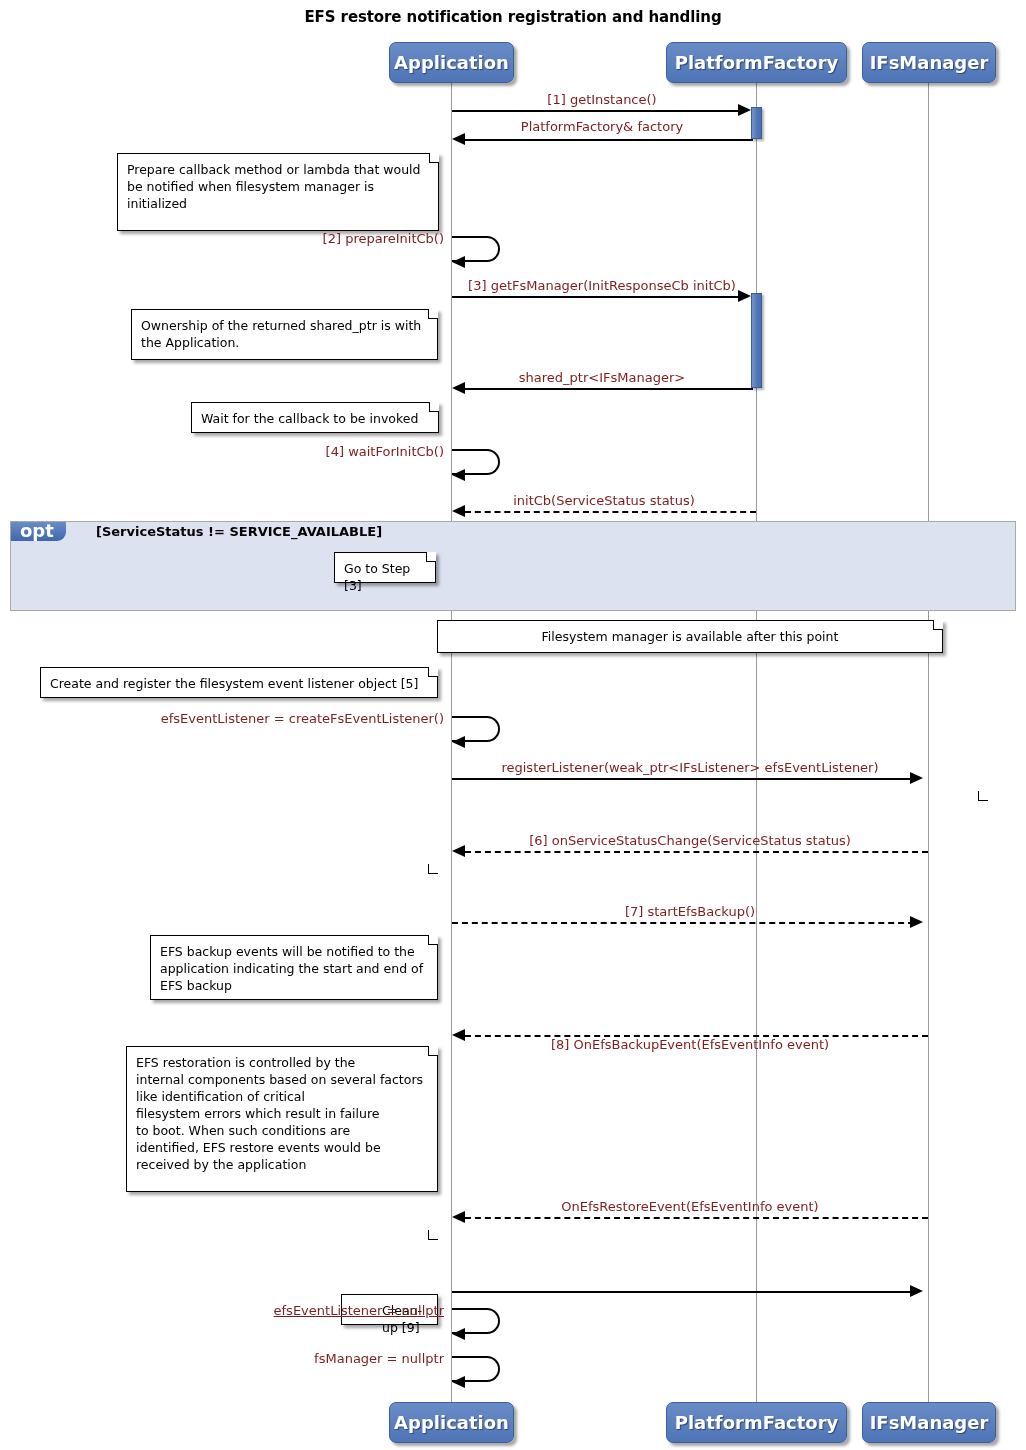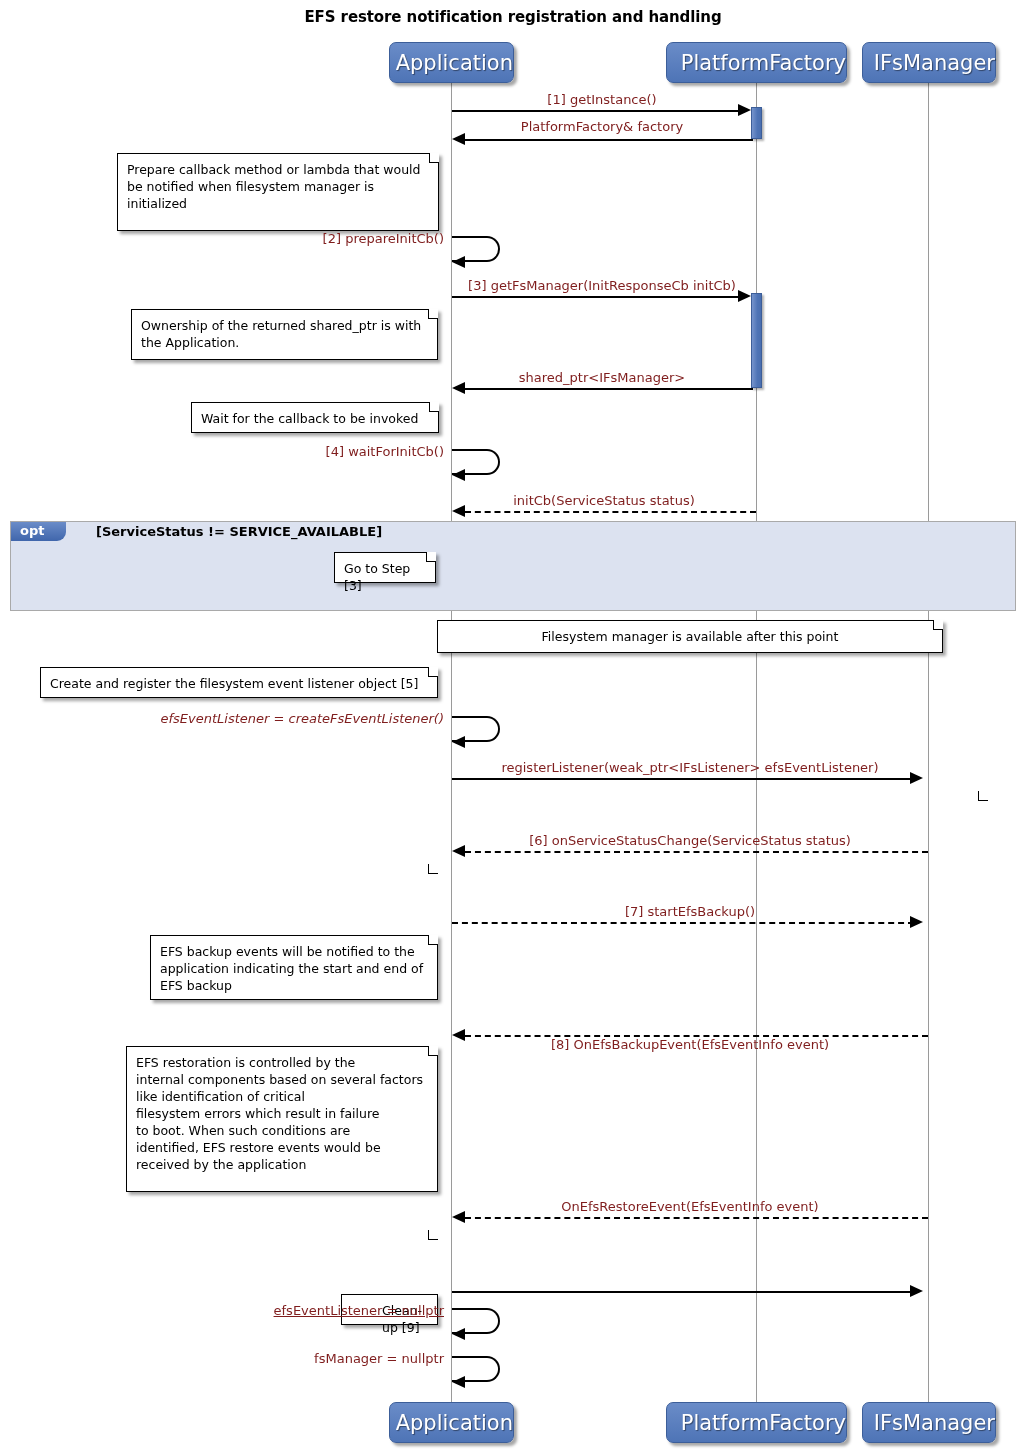--- a/index.html
+++ b/index.html
@@ -34,27 +34,27 @@
   }
 
   
   .participant {
     position: absolute;
     background: #5B81C0;
     background: linear-gradient(to bottom, #6A8CC8 0%, #4E74B6 100%);
     border: 1px solid #3C5E99;
     border-radius: 7px;
     color: #ffffff;
-    font-weight: normal;
-    font-size: 21px;
+    font-weight: bold;
+    font-size: 18px;
     text-align: center;
     box-sizing: border-box;
     display: flex;
     align-items: center;
-    justify-content: flex-end;
+    justify-content: center;
     box-shadow: 3px 3px 3px rgba(0,0,0,0.35);
     text-shadow: 1px 1px 1px rgba(0,0,0,0.45);
     white-space: nowrap;
   }
 
   
   .lifeline {
     position: absolute;
     width: 1px;
     background: #808080;
@@ -141,21 +141,21 @@
     background: #DCE2F0;
     border: 1px solid #A9A9A9;
     box-sizing: border-box;
   }
   .frag-label {
     position: absolute;
     background: #4E74B6;
     background: linear-gradient(to bottom, #6A8CC8 0%, #4066AC 100%);
     color: #ffffff;
     font-weight: bold;
-    font-size: 13px;
+    font-size: 18px;
     padding: 2px 9px 3px 9px;
     border-bottom-right-radius: 9px;
     box-sizing: border-box;
     line-height: 14px;
   }
   .frag-guard {
     position: absolute;
     font-size: 13px;
     font-weight: bold;
     color: #000000;
@@ -232,21 +232,21 @@
 
   <div class="note" style="left:334px; top:552px; width:102px; height:31px;">Go to Step [3]</div>
   <div style="position:absolute; left:426px; top:552px; width:10px; height:10px; background:#ffffff; border-left:1px solid #000; border-bottom:1px solid #000; box-sizing:border-box;"></div>
 
   <div class="note center-text" style="left:437px; top:620px; width:506px; height:33px;">Filesystem manager is available after this point</div>
   <div style="position:absolute; left:933px; top:620px; width:10px; height:10px; background:#ffffff; border-left:1px solid #000; border-bottom:1px solid #000; box-sizing:border-box;"></div>
 
   <div class="note" style="left:40px; top:667px; width:398px; height:31px;">Create and register the filesystem event listener object [5]</div>
   <div style="position:absolute; left:428px; top:667px; width:10px; height:10px; background:#ffffff; border-left:1px solid #000; border-bottom:1px solid #000; box-sizing:border-box;"></div>
 
-  <div class="msg-label right" style="left:90px; top:711px; width:354px;font-style:italic;">efsEventListener = createFsEventListener()</div>
+  <div class="msg-label right" style="left:90px; top:711px; width:354px;">efsEventListener = createFsEventListener()</div>
   <div class="self-msg" style="left:452px; top:716px;"></div>
   <div class="arrow-head left" style="left:452px; top:736px;"></div>
 
   <div class="msg-label center" style="left:452px; top:760px; width:476px;">registerListener(weak_ptr&lt;IFsListener&gt; efsEventListener)</div>
   <div class="msg-line" style="left:452px; top:778px; width:462px;"></div>
   <div class="arrow-head right" style="left:910px; top:772px;"></div>
 
   <div style="position:absolute; left:978px; top:791px; width:10px; height:10px; background:#ffffff; border-left:1px solid #000; border-bottom:1px solid #000; box-sizing:border-box;"></div>
 
   <div class="msg-label center" style="left:452px; top:833px; width:476px;">[6] onServiceStatusChange(ServiceStatus status)</div>

